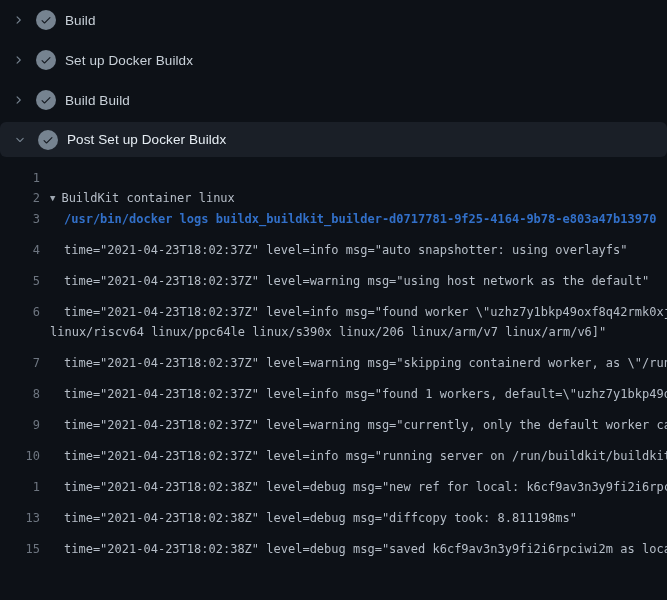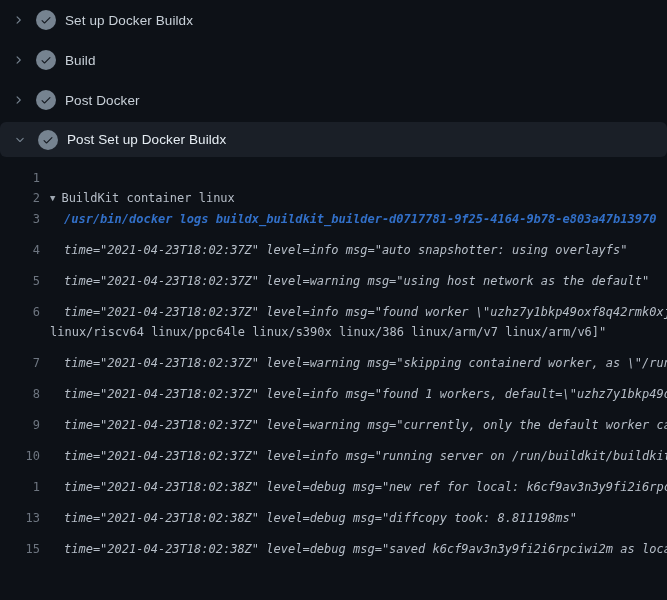--- a/index.html
+++ b/index.html
@@ -28,33 +28,48 @@
     padding-top:11px;
     font-family:"DejaVu Sans Mono", monospace;
     font-size:12px;line-height:20px;color:#b6bec8;
   }
   .row{display:flex;white-space:pre;}
   .num{
     width:40px;text-align:right;color:#6e7681;flex:none;
     user-select:none;cursor:pointer;
   }
   .txt{margin-left:10px;white-space:pre;}
-  .row.log .txt,.row.command .txt{padding-left:14px;font-style:italic;}
+  .row.log .txt,.row.command .txt{padding-left:14px;}
   .row.command .line-text{color:#3270c9;font-weight:bold;}
   .toggle{
     display:none;font-size:9px;color:#9ea7b1;margin-right:6px;
     position:relative;top:-1px;cursor:pointer;
   }
   .row.group .toggle{display:inline;}
 </style>
 </head>
 <body>
 
 <div class="app">
   <div class="steps">
+  <div class="section-row collapsed">
+    <span class="chev chev-right">
+      <svg viewBox="0 0 16 16" width="12" height="12" aria-hidden="true">
+            <path fill="#768390" d="M6.22 3.22a.75.75 0 0 1 1.06 0l4.25 4.25a.75.75 0 0 1 0 1.06l-4.25 4.25a.75.75 0 0 1-1.06-1.06L9.94 8 6.22 4.28a.75.75 0 0 1 0-1.06Z"></path>
+          </svg>
+    </span>
+
+    <span class="check-circle">
+      <svg viewBox="0 0 16 16" width="12" height="12" aria-hidden="true">
+            <path fill="#161b22" d="M13.78 4.22a.75.75 0 0 1 0 1.06l-7.25 7.25a.75.75 0 0 1-1.06 0L2.22 9.28a.75.75 0 0 1 1.06-1.06L6 10.94l6.72-6.72a.75.75 0 0 1 1.06 0Z"></path>
+          </svg>
+    </span>
+    <span class="sec-label">Build</span>
+  </div>
+
   <div class="section-row collapsed">
     <span class="chev chev-right">
       <svg viewBox="0 0 16 16" width="12" height="12" aria-hidden="true">
             <path fill="#768390" d="M6.22 3.22a.75.75 0 0 1 1.06 0l4.25 4.25a.75.75 0 0 1 0 1.06l-4.25 4.25a.75.75 0 0 1-1.06-1.06L9.94 8 6.22 4.28a.75.75 0 0 1 0-1.06Z"></path>
           </svg>
     </span>
 
     <span class="check-circle">
       <svg viewBox="0 0 16 16" width="12" height="12" aria-hidden="true">
             <path fill="#161b22" d="M13.78 4.22a.75.75 0 0 1 0 1.06l-7.25 7.25a.75.75 0 0 1-1.06 0L2.22 9.28a.75.75 0 0 1 1.06-1.06L6 10.94l6.72-6.72a.75.75 0 0 1 1.06 0Z"></path>
@@ -68,36 +83,21 @@
       <svg viewBox="0 0 16 16" width="12" height="12" aria-hidden="true">
             <path fill="#768390" d="M6.22 3.22a.75.75 0 0 1 1.06 0l4.25 4.25a.75.75 0 0 1 0 1.06l-4.25 4.25a.75.75 0 0 1-1.06-1.06L9.94 8 6.22 4.28a.75.75 0 0 1 0-1.06Z"></path>
           </svg>
     </span>
 
     <span class="check-circle">
       <svg viewBox="0 0 16 16" width="12" height="12" aria-hidden="true">
             <path fill="#161b22" d="M13.78 4.22a.75.75 0 0 1 0 1.06l-7.25 7.25a.75.75 0 0 1-1.06 0L2.22 9.28a.75.75 0 0 1 1.06-1.06L6 10.94l6.72-6.72a.75.75 0 0 1 1.06 0Z"></path>
           </svg>
     </span>
-    <span class="sec-label">Build</span>
-  </div>
-
-  <div class="section-row collapsed">
-    <span class="chev chev-right">
-      <svg viewBox="0 0 16 16" width="12" height="12" aria-hidden="true">
-            <path fill="#768390" d="M6.22 3.22a.75.75 0 0 1 1.06 0l4.25 4.25a.75.75 0 0 1 0 1.06l-4.25 4.25a.75.75 0 0 1-1.06-1.06L9.94 8 6.22 4.28a.75.75 0 0 1 0-1.06Z"></path>
-          </svg>
-    </span>
-
-    <span class="check-circle">
-      <svg viewBox="0 0 16 16" width="12" height="12" aria-hidden="true">
-            <path fill="#161b22" d="M13.78 4.22a.75.75 0 0 1 0 1.06l-7.25 7.25a.75.75 0 0 1-1.06 0L2.22 9.28a.75.75 0 0 1 1.06-1.06L6 10.94l6.72-6.72a.75.75 0 0 1 1.06 0Z"></path>
-          </svg>
-    </span>
-    <span class="sec-label">Post Docker</span>
+    <span class="sec-label">Build Build</span>
   </div>
 
   <div class="section-row expanded">
 
     <span class="chev chev-down">
       <svg viewBox="0 0 16 16" width="12" height="12" aria-hidden="true">
             <path fill="#768390" d="M12.78 5.22a.75.75 0 0 1 0 1.06l-4.25 4.25a.75.75 0 0 1-1.06 0L3.22 6.28a.75.75 0 0 1 1.06-1.06L8 8.94l3.72-3.72a.75.75 0 0 1 1.06 0Z"></path>
           </svg>
     </span>
     <span class="check-circle">
@@ -133,21 +133,21 @@
     <span class="txt"><span class="line-text">time="2021-04-23T18:02:37Z" level=warning msg="using host network as the default"</span></span>
   </div>
 
   <div class="row log">
     <span class="num">6</span>
     <span class="txt"><span class="line-text">time="2021-04-23T18:02:37Z" level=info msg="found worker \"uzhz7y1bkp49oxf8q42rmk0xj</span></span>
   </div>
 
   <div class="row wrap">
     <span class="num"></span>
-    <span class="txt"><span class="line-text">linux/riscv64 linux/ppc64le linux/s390x linux/386 linux/arm/v7 linux/arm/v6]"</span></span>
+    <span class="txt"><span class="line-text">linux/riscv64 linux/ppc64le linux/s390x linux/206 linux/arm/v7 linux/arm/v6]"</span></span>
   </div>
 
   <div class="row log">
     <span class="num">7</span>
     <span class="txt"><span class="line-text">time="2021-04-23T18:02:37Z" level=warning msg="skipping containerd worker, as \"/run</span></span>
   </div>
 
   <div class="row log">
     <span class="num">8</span>
     <span class="txt"><span class="line-text">time="2021-04-23T18:02:37Z" level=info msg="found 1 workers, default=\"uzhz7y1bkp49o</span></span>

